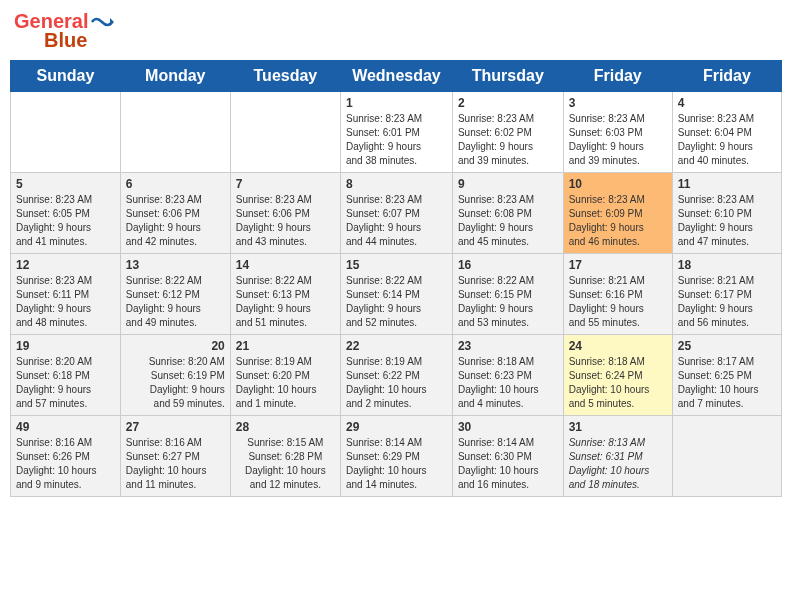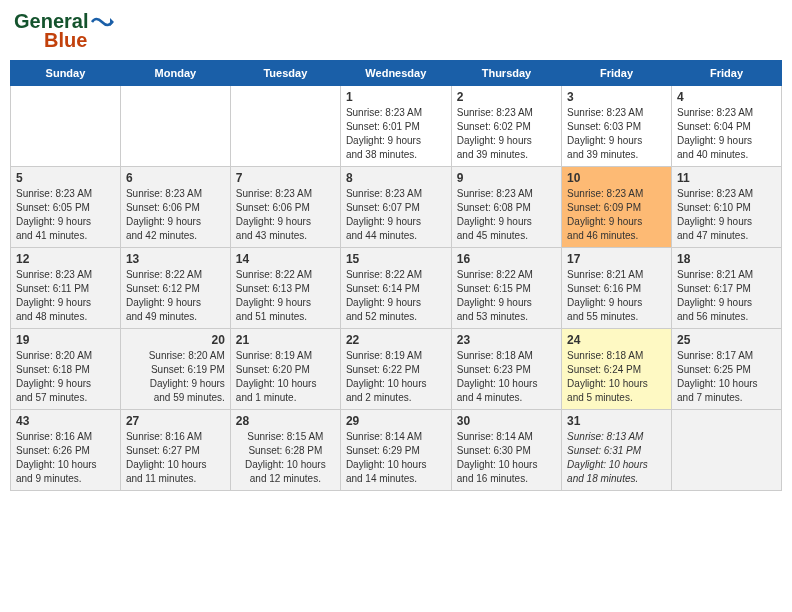--- a/index.html
+++ b/index.html
@@ -41,21 +41,21 @@
       color: #444;
     }
     .calendar {
       width: 100%;
       border-collapse: collapse;
       border: 1px solid #ccc;
     }
     .calendar th {
       background: #1a5fa8;
       color: #fff;
-      font-size: 11px;
+      font-size: 16px;
       font-weight: bold;
       padding: 6px 4px;
       text-align: center;
       border: 1px solid #1a5fa8;
     }
     .calendar td {
       vertical-align: top;
       border: 1px solid #ccc;
       padding: 4px 5px;
       width: 113px;
@@ -84,21 +84,21 @@
     .cal-row td { background: #fff; }
     .cal-row:nth-child(3) td,
     .cal-row:nth-child(5) td { background: #f2f2f2; }
   </style>
 </head>
 <body>
 
 <div class="header">
   <div class="logo">
     <div class="logo-line1">
-      <span style="font-size:20px;font-weight:bold;color:#14532d;">General</span>
+      <span style="font-size:20px;font-weight:bold;color:#ef4444;">General</span>
       <svg width="24" height="16" viewBox="0 0 24 16">
         <path d="M2,8 Q6,2 12,8 Q18,14 22,8" stroke="#1a5fa8" stroke-width="2.5" fill="none"></path>
         <polygon points="20,4 24,8 20,12" fill="#1a5fa8"></polygon>
       </svg>
     </div>
     <span style="font-size:20px;font-weight:bold;color:#c2410c;margin-top:-4px;margin-left:30px;">Blue</span>
   </div>
   <div class="title-block">
     <div class="month-title"></div>
     <div class="location"></div>
@@ -299,21 +299,21 @@
         <td style="background: rgb(242, 242, 242);">
           <span class="day-num">25</span>
           <div class="day-info" style="white-space: pre-line;">Sunrise: 8:17 AM
 Sunset: 6:25 PM
 Daylight: 10 hours
 and 7 minutes.</div>
         </td>
       </tr>
       <tr class="cal-row">
         <td>
-          <span class="day-num">43</span>
+          <span class="day-num">49</span>
           <div class="day-info" style="white-space: pre-line;">Sunrise: 8:16 AM
 Sunset: 6:26 PM
 Daylight: 10 hours
 and 9 minutes.</div>
         </td>
         <td>
           <span class="day-num">27</span>
           <div class="day-info" style="white-space: pre-line;">Sunrise: 8:16 AM
 Sunset: 6:27 PM
 Daylight: 10 hours

